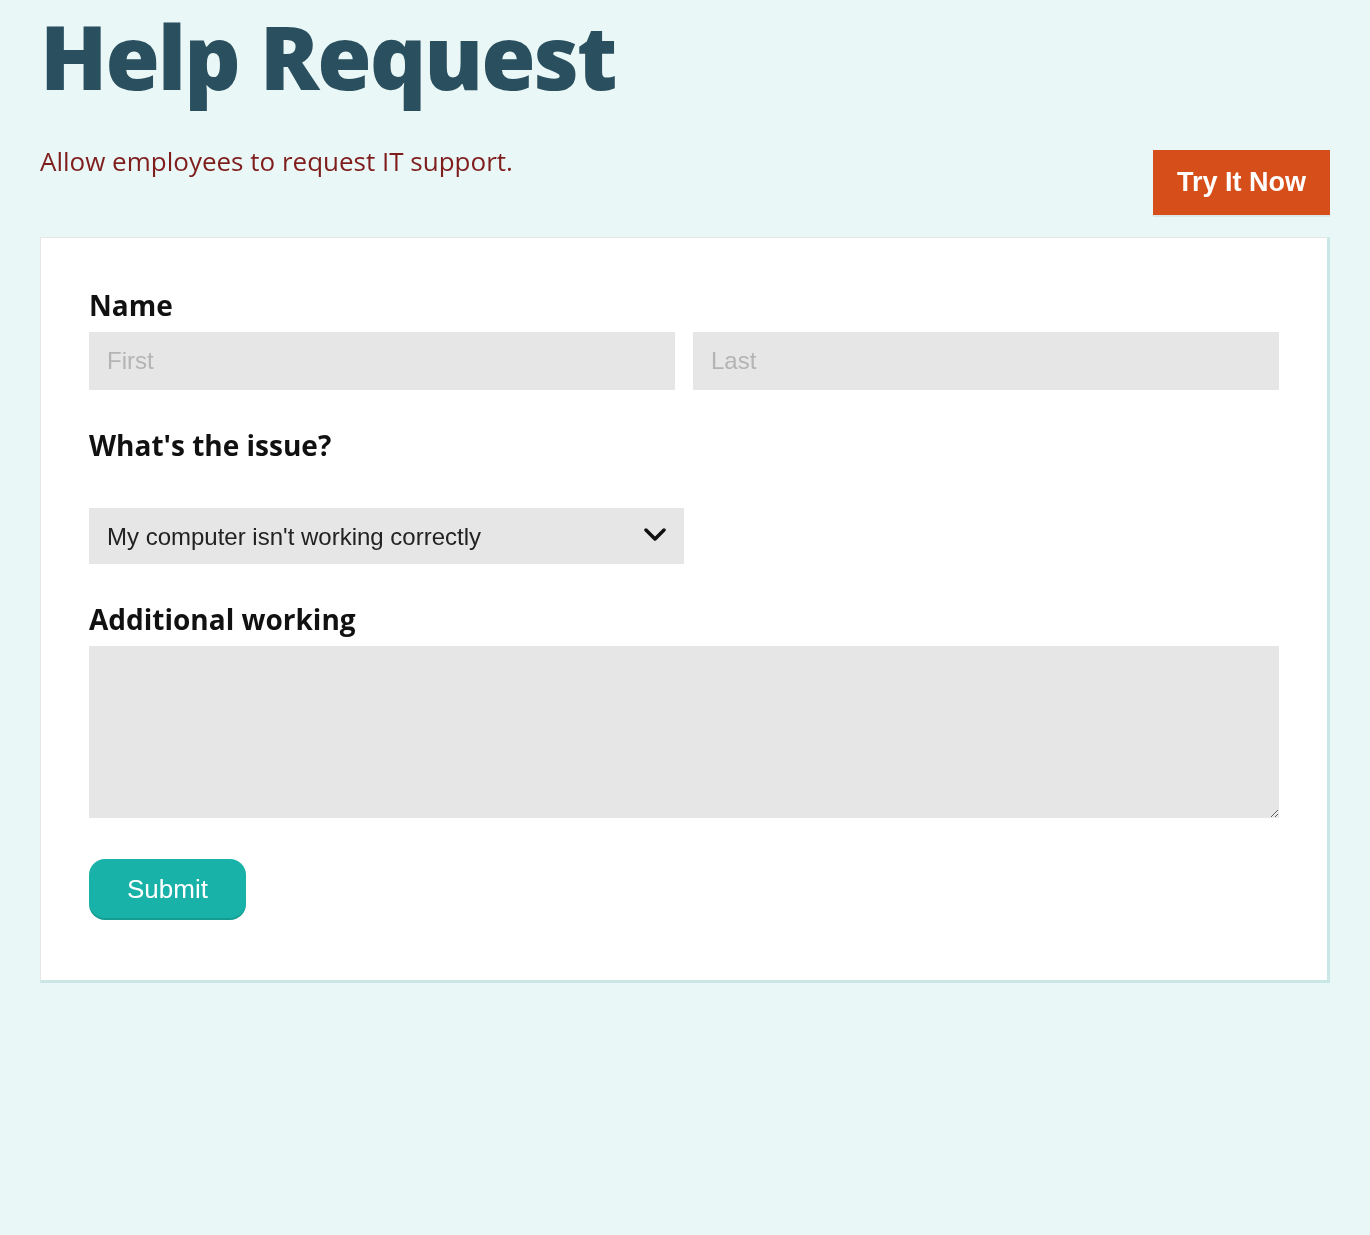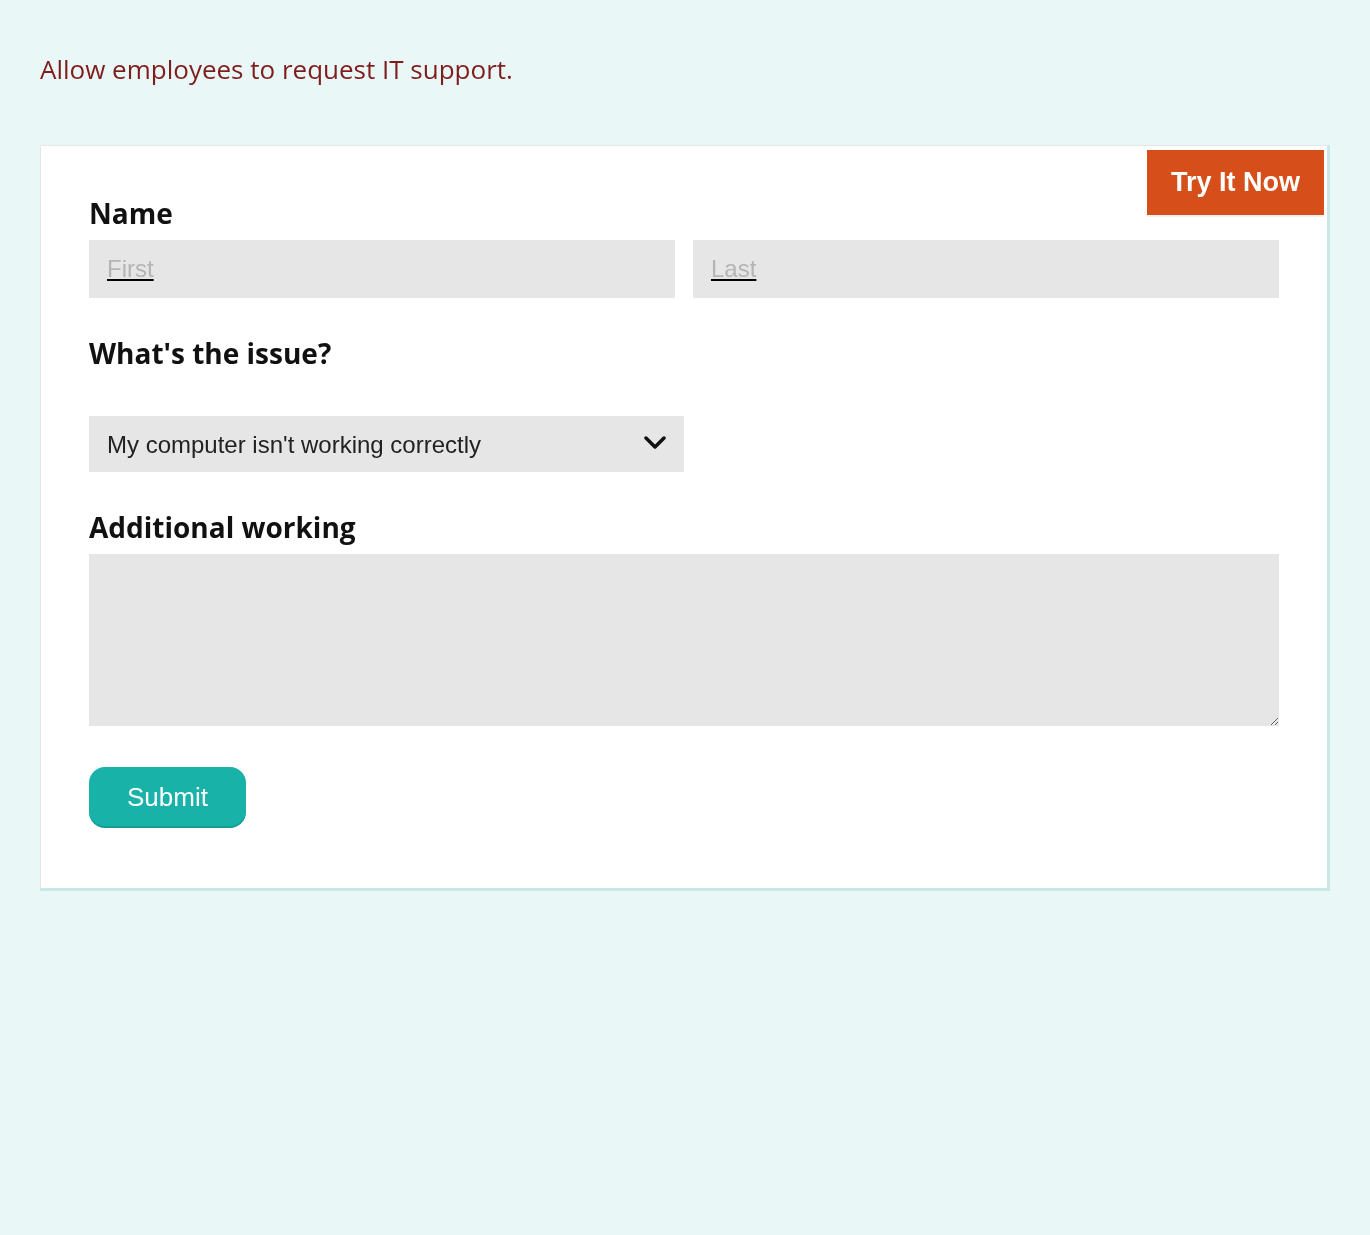--- a/index.html
+++ b/index.html
@@ -26,21 +26,21 @@
       line-height: 1.05;
     }
     .page-subtitle {
       margin-top: 41px;
       font-size: 26px;
       color: #7f1d1d;
       font-weight: 400;
     }
     .try-btn {
       position: absolute;
-      right: 46px;
+      right: 40px;
       top: 150px;
       background: #d64e19;
       color: #fff;
       font-size: 27px;
       font-weight: 700;
       border: none;
       padding: 17px 24px;
       cursor: pointer;
       box-shadow: 0 2px 0 rgba(0,0,0,.06);
     }
@@ -58,21 +58,20 @@
     .field-label {
       font-size: 28px;
       font-weight: 700;
       color: #111;
       margin-bottom: 8px;
       display: block;
     }
     .name-row {
       display: flex;
       gap: 18px;
-      text-decoration: underline;
     }
     .text-input {
       background: #e6e6e6;
       border: none;
       height: 58px;
       font-size: 24px;
       padding: 0 18px;
       color: #333;
       outline: none;
       width: 100%;
@@ -131,20 +130,21 @@
       border-radius: 16px;
       padding: 15px 38px;
       cursor: pointer;
       box-shadow: inset 0 -2px 0 rgba(0,0,0,.12);
     }
   </style>
 </head>
 <body>
 
 <div class="header">
+  <h1 class="page-title">Help Request</h1>
   <p class="page-subtitle">Allow employees to request IT support.</p>
   <button class="try-btn">Try It Now</button>
 </div>
 
 <div class="card">
 
   <div class="field">
     <label class="field-label">Name</label>
     <div class="name-row">
       <input type="text" class="text-input" placeholder="First" style="">

